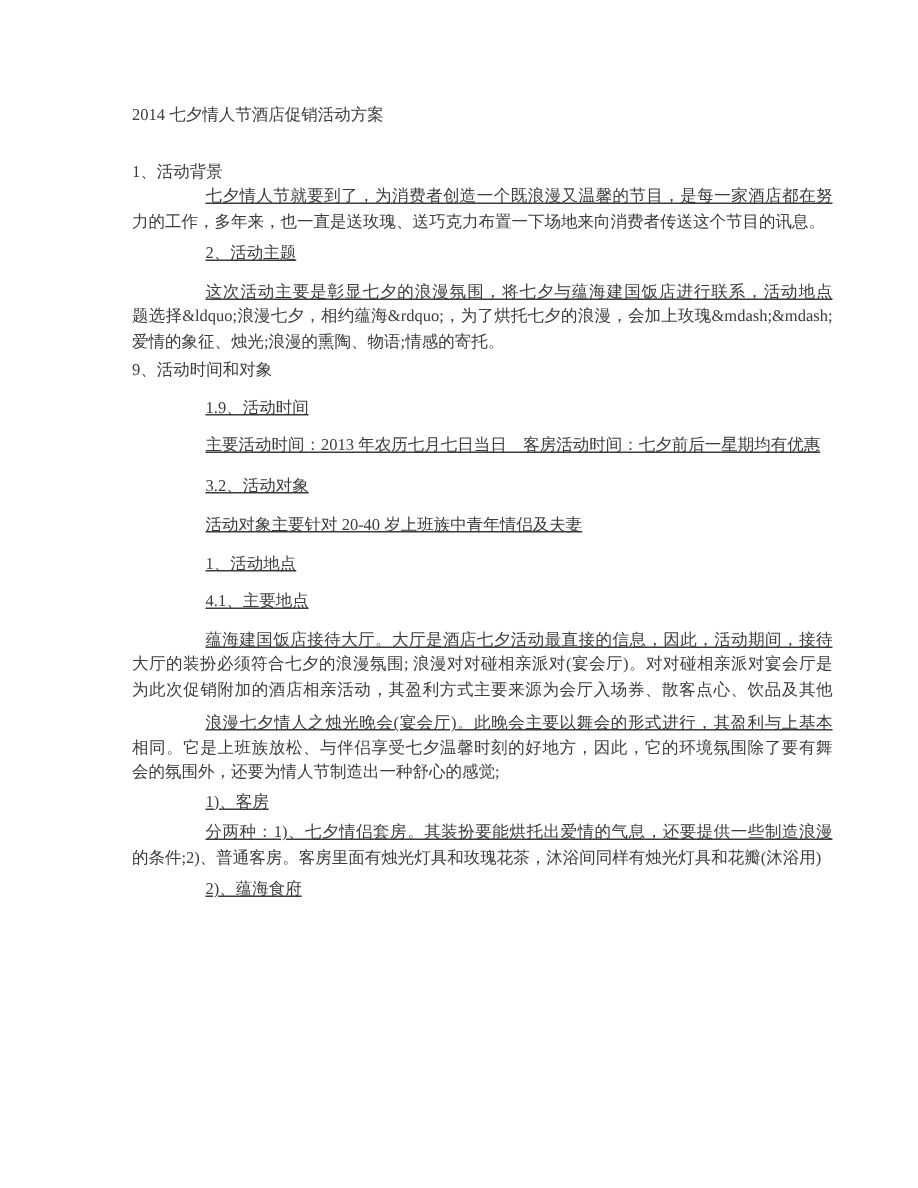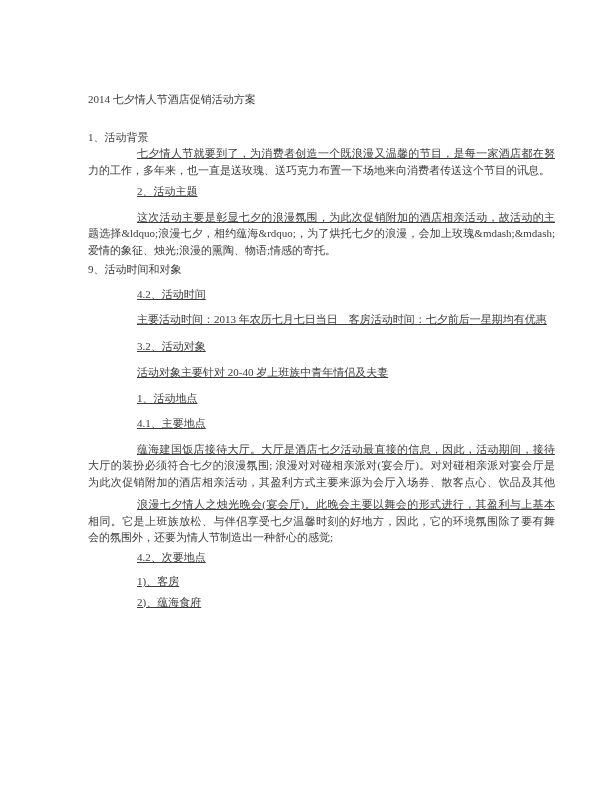--- a/index.html
+++ b/index.html
@@ -11,22 +11,21 @@
     position: relative;
     width: 612px;
     height: 792px;
     background: #ffffff;
     overflow: hidden;
     font-family: "Liberation Serif", "DejaVu Serif", serif;
     color: #3c3c3c;
     font-size: 11px;
   }
   .content {
-    padding: 44px 57px 0 88px;
-    margin-top: 47px;
+    padding: 69px 57px 0 88px;
   }
   .ln {
     line-height: 16.5px;
     white-space: nowrap;
     text-align: justify;
     text-justify: inter-character;
   }
   .fill {
     text-align-last: justify;
   }
@@ -49,28 +48,28 @@
     <div class="block" style="margin-bottom:5px">
       <div class="ln ind fill">七夕情人节就要到了，为消费者创造一个既浪漫又温馨的节目，是每一家酒店都在努</div>
       <div class="ln">力的工作，多年来，也一直是送玫瑰、送巧克力布置一下场地来向消费者传送这个节目的讯息。</div>
     </div>
 
 
     <div class="ln ind" style="margin-bottom:9px">2、活动主题</div>
 
 
     <div class="block" style="margin-bottom:3px">
-      <div class="ln ind fill">这次活动主要是彰显七夕的浪漫氛围，为此次促销附加的酒店相亲活动，故活动的主</div>
+      <div class="ln ind fill">这次活动主要是彰显七夕的浪漫氛围，将七夕与蕴海建国饭店进行联系，活动地点</div>
       <div class="ln fill">题选择&amp;ldquo;浪漫七夕，相约蕴海&amp;rdquo;，为了烘托七夕的浪漫，会加上玫瑰&amp;mdash;&amp;mdash;</div>
       <div class="ln">爱情的象征、烛光;浪漫的熏陶、物语;情感的寄托。</div>
     </div>
 
     <div class="ln" style="margin-bottom:8px">9、活动时间和对象</div>
 
-    <div class="ln ind" style="margin-bottom:9px">4.2、活动时间</div>
+    <div class="ln ind" style="margin-bottom:9px">1.9、活动时间</div>
 
     <div class="ln ind" style="margin-bottom:10px">主要活动时间：2013 年农历七月七日当日　客房活动时间：七夕前后一星期均有优惠</div>
 
     <div class="ln ind" style="margin-bottom:10px">3.2、活动对象</div>
 
     <div class="ln ind" style="margin-bottom:9px">活动对象主要针对 20-40 岁上班族中青年情侣及夫妻</div>
 
     <div class="ln ind" style="margin-bottom:9px">1、活动地点</div>
 
     <div class="ln ind" style="margin-bottom:9px">4.1、主要地点</div>
@@ -80,21 +79,24 @@
       <div class="ln fill">大厅的装扮必须符合七夕的浪漫氛围; 浪漫对对碰相亲派对(宴会厅)。对对碰相亲派对宴会厅是</div>
       <div class="ln fill">为此次促销附加的酒店相亲活动，其盈利方式主要来源为会厅入场券、散客点心、饮品及其他</div>
     </div>
 
     <div class="block" style="margin-bottom:3px">
       <div class="ln ind fill">浪漫七夕情人之烛光晚会(宴会厅)。此晚会主要以舞会的形式进行，其盈利与上基本</div>
       <div class="ln fill">相同。它是上班族放松、与伴侣享受七夕温馨时刻的好地方，因此，它的环境氛围除了要有舞</div>
       <div class="ln">会的氛围外，还要为情人节制造出一种舒心的感觉;</div>
     </div>
 
-    <div class="ln ind" style="margin-bottom:8px">4.2、次要地点</div>
 
     <div class="ln ind" style="margin-bottom:4px">1)、客房</div>
 
+    <div class="block" style="margin-bottom:5px">
+      <div class="ln ind fill">分两种：1)、七夕情侣套房。其装扮要能烘托出爱情的气息，还要提供一些制造浪漫</div>
+      <div class="ln">的条件;2)、普通客房。客房里面有烛光灯具和玫瑰花茶，沐浴间同样有烛光灯具和花瓣(沐浴用)</div>
+    </div>
 
     <div class="ln ind" style="margin-bottom:0px">2)、蕴海食府</div>
 
   </div>
 </div>
 
 </body></html>

